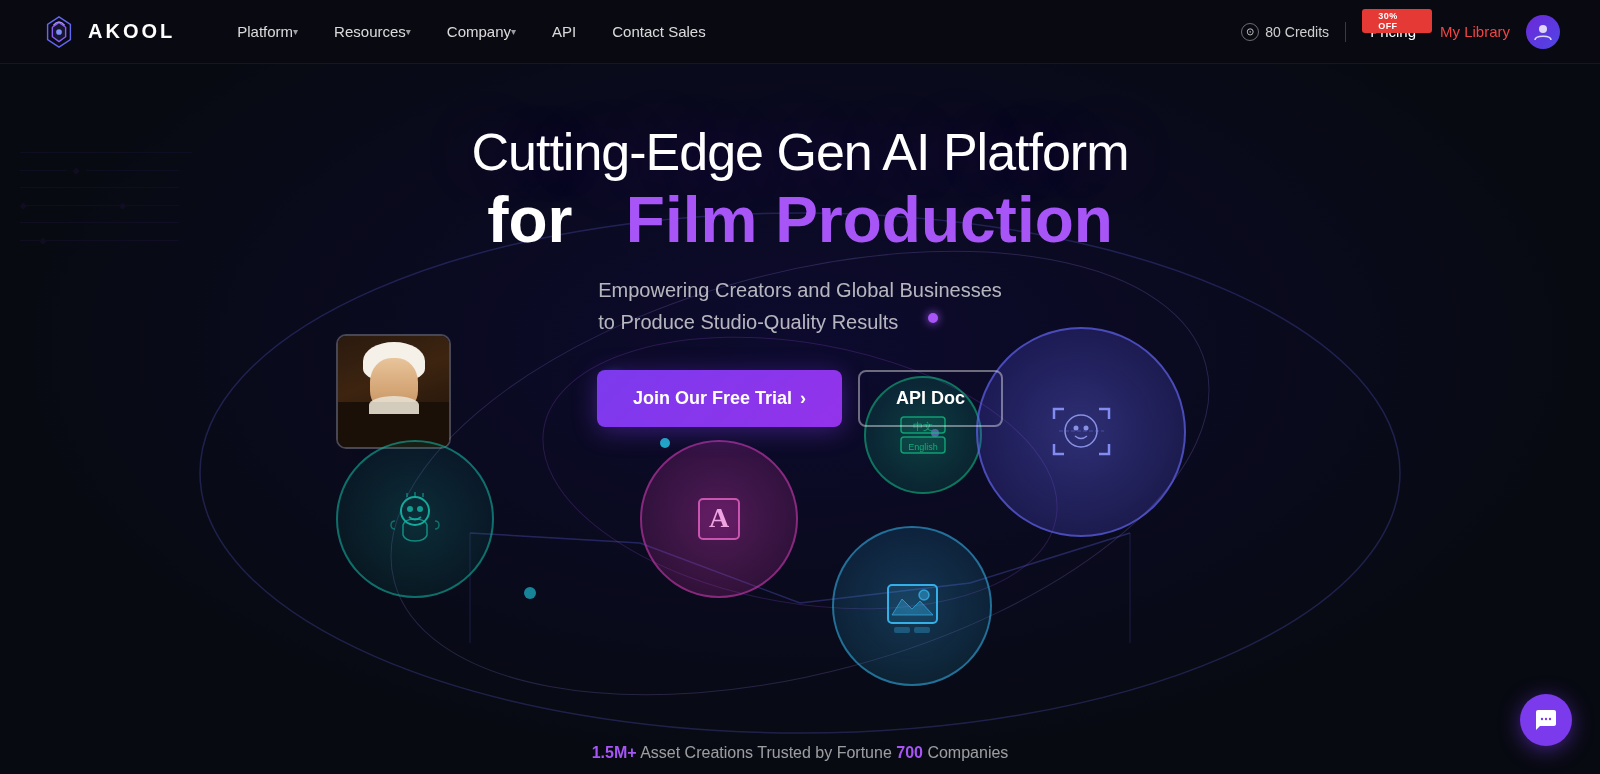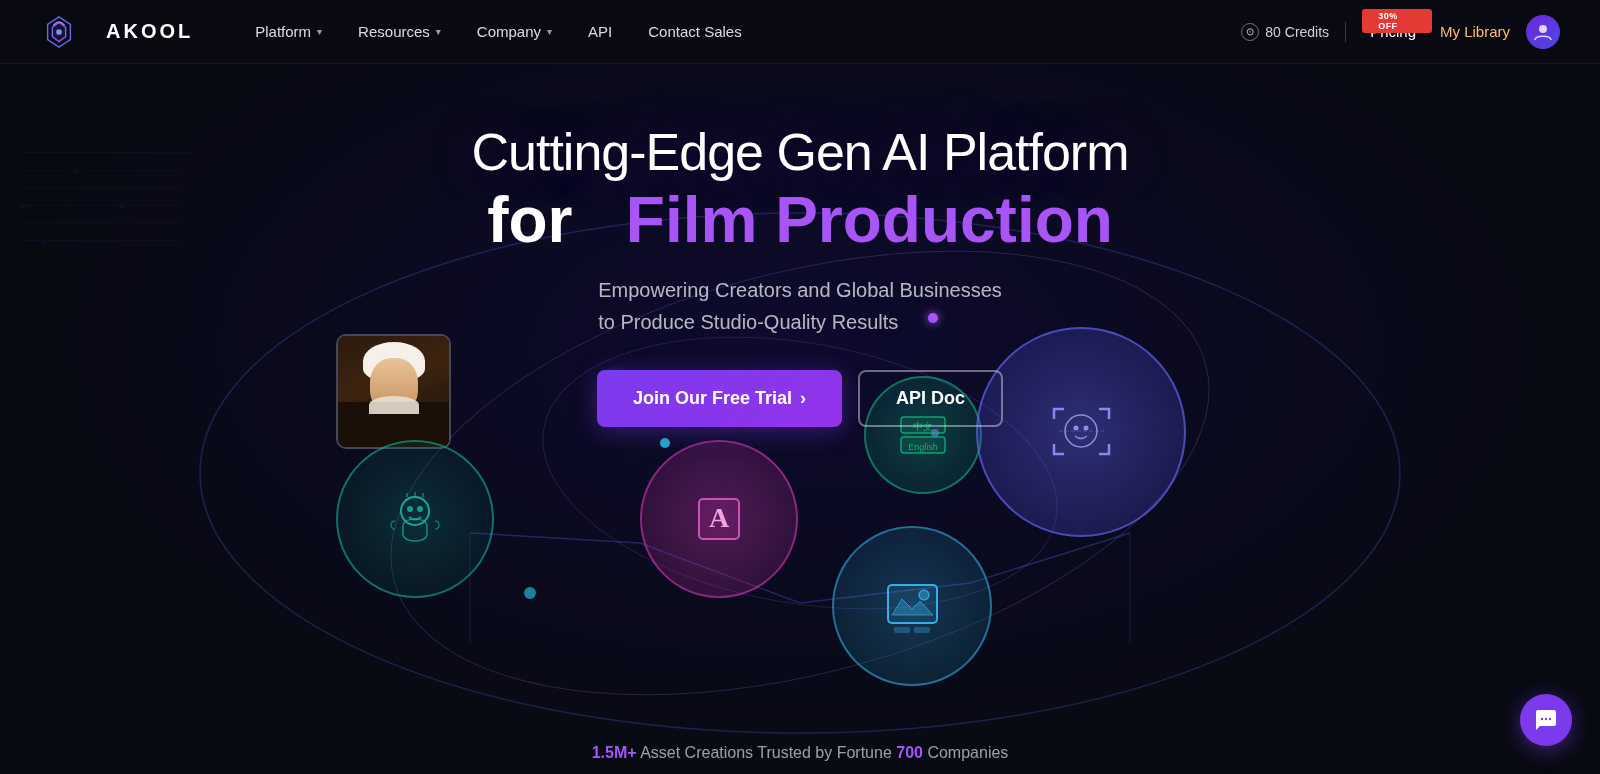--- a/index.html
+++ b/index.html
@@ -19,21 +19,21 @@
       display: flex;
       align-items: center;
       padding: 0 40px;
       height: 64px;
       background: rgba(8,10,18,0.95);
       border-bottom: 1px solid rgba(255,255,255,0.06);
     }
     .nav-logo {
       display: flex;
       align-items: center;
-      gap: 28px;
+      gap: 10px;
       margin-right: 48px;
       text-decoration: none;
     }
     .logo-icon {
       width: 38px;
       height: 38px;
     }
     .logo-text {
       font-size: 20px;
       font-weight: 700;
@@ -42,21 +42,21 @@
     }
     .nav-links {
       display: flex;
       align-items: center;
       gap: 8px;
       flex: 1;
     }
     .nav-item {
       display: flex;
       align-items: center;
-      gap: 6px;
+      gap: 0;
       padding: 8px 14px;
       color: rgba(255,255,255,0.85);
       font-size: 15px;
       cursor: pointer;
       border-radius: 6px;
       transition: background 0.2s;
       white-space: nowrap;
     }
     .chevron {
       font-size: 10px;
@@ -102,21 +102,21 @@
       right: -8px;
       background: #e53935;
       color: #fff;
       font-size: 9px;
       font-weight: 700;
       padding: 2px 16px;
       border-radius: 3px;
       letter-spacing: 0.5px;
     }
     .my-library-btn {
-      color: #fdba74;
+      color: #ef4444;
       font-size: 15px;
       font-weight: 500;
       cursor: pointer;
     }
     .avatar-circle {
       width: 34px;
       height: 34px;
       border-radius: 50%;
       background: linear-gradient(135deg, #6d28d9, #4f46e5);
       display: flex;

